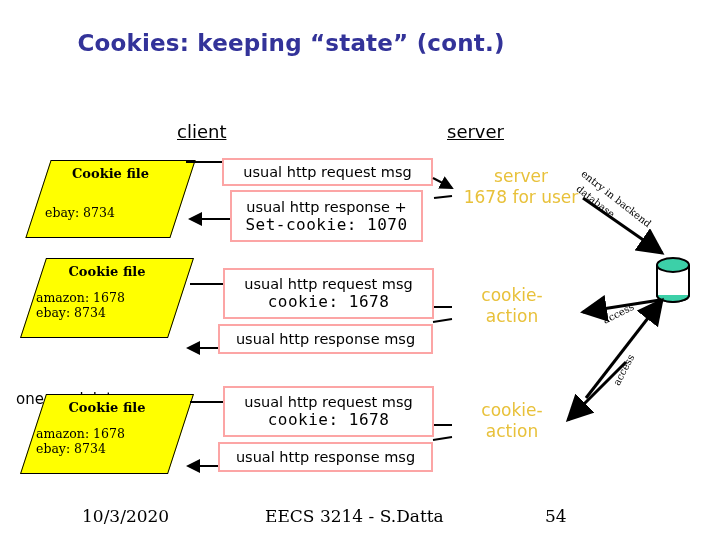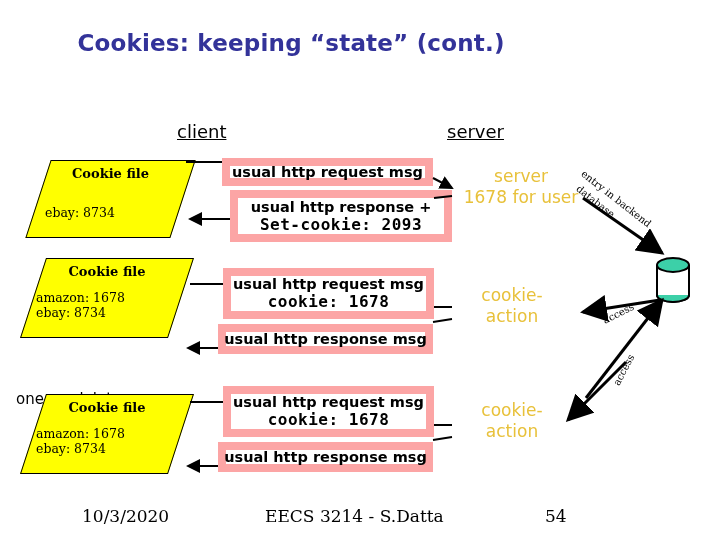--- a/index.html
+++ b/index.html
@@ -61,29 +61,28 @@
     margin-top: 5px;
   }
   .cf-line {
     text-align: left;
     font-size: 12.5px;
     line-height: 15px;
   }
 
   
   .msgbox {
-    border: 8px solid #fca5a5;
+    border: 2px solid #fca5a5;
     background: #ffffff;
     box-sizing: border-box;
     display: flex;
     flex-direction: column;
     justify-content: center;
     align-items: center;
     color: #000;
-    font-weight: bold;
   }
   .msg-sans {
     font-family: "DejaVu Sans", sans-serif;
     font-size: 14.5px;
     white-space: nowrap;
     line-height: 17px;
   }
   .msg-mono {
     font-family: "DejaVu Sans Mono", monospace;
     font-size: 16px;
@@ -146,23 +145,23 @@
   <div class="cookie-file-inner">
     <div class="cf-title">Cookie file</div>
     <div class="cf-line" style="margin-top:24px; margin-left:6px;">ebay: 8734</div>
   </div>
 </div>
 
 <div class="abs msgbox" style="left:222px; top:158px; width:211px; height:28px;">
   <div class="msg-sans">usual http request msg</div>
 </div>
 
-<div class="abs msgbox" style="left:230px; top:190px; width:222px; height:52px;">
+<div class="abs msgbox" style="left:230px; top:190px; width:193px; height:52px;">
   <div class="msg-sans">usual http response +</div>
-  <div class="msg-mono">Set-cookie: 2093</div>
+  <div class="msg-mono">Set-cookie: 1070</div>
 </div>
 
 <div class="abs gold-text" style="left:446px; top:166px; width:150px;">
   <div>server</div>
   <div>1678 for user</div>
 </div>
 
 <div class="abs cookie-file" style="left:33px; top:258px; width:148px; height:80px;">
   <div class="cookie-file-inner">
     <div class="cf-title">Cookie file</div>

